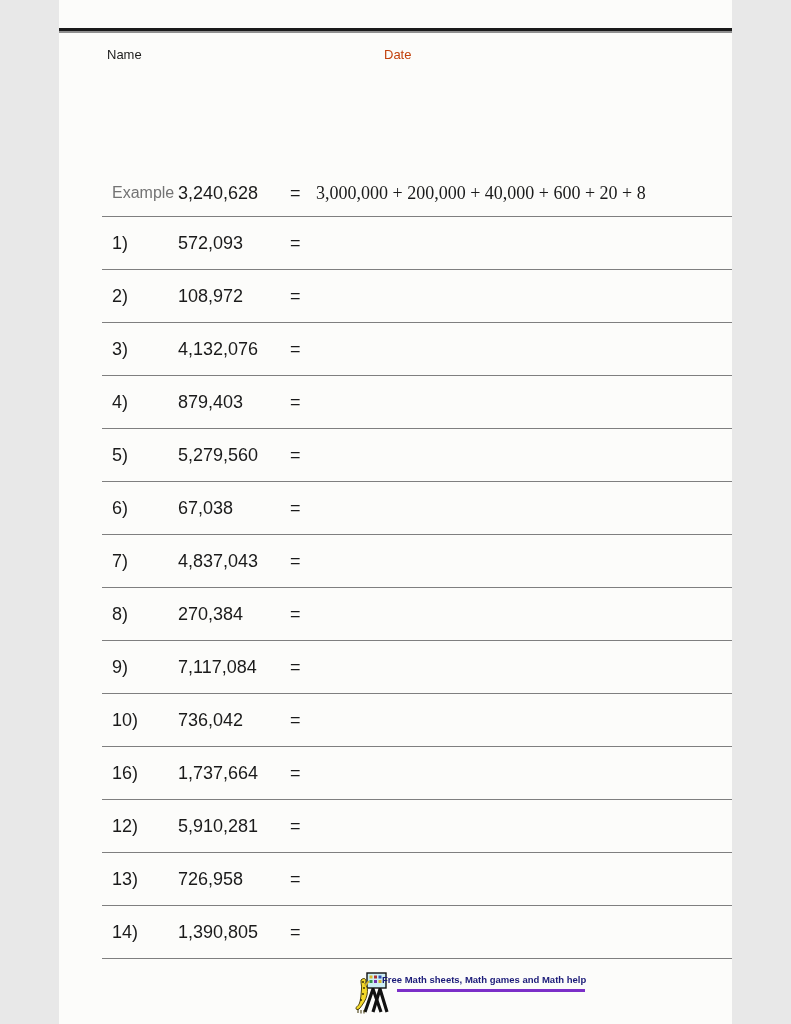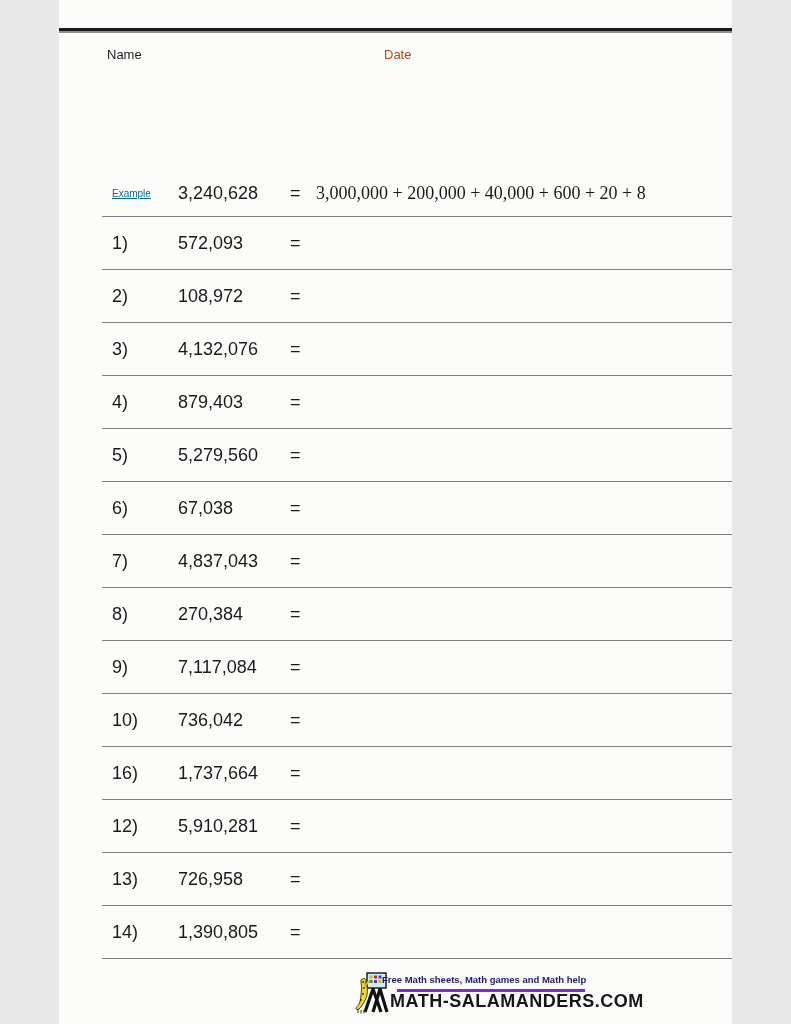--- a/index.html
+++ b/index.html
@@ -30,21 +30,21 @@
     white-space:nowrap;
   }
   #instruction{left:45px;top:124px;font-size:19px;color:#141414;}
   #rows{left:43px;top:170px;width:706px;}
   .row{
     display:flex;align-items:center;
     border-bottom:1px solid #7f7f7f;
     height:52px;
   }
   .row.example{height:46px;}
-  .exlabel{width:66px;padding-left:10px;font-size:10px;color:#0369a1;flex:none;text-decoration:underline;}
+  .exlabel{width:66px;padding-left:10px;font-size:16px;color:#737373;flex:none;}
   .pnum{width:66px;padding-left:10px;font-size:18px;flex:none;}
   .pval{width:112px;font-size:18px;flex:none;}
   .peq{width:26px;font-size:18px;flex:none;}
   .pans{flex:1;height:100%;}
   .expansion{flex:1;font-size:18px;white-space:nowrap;font-family:Liberation Serif, serif;}
   #footer-logo{left:296px;top:970px;}
   #footer-tagline{
     left:323px;top:974px;
     font-size:9.5px;font-weight:700;
     color:var(--tagline-navy,#1B1B78);
@@ -217,15 +217,14 @@
       <circle cx="9" cy="18" r="0.9" fill="#2a2500"></circle>
       <circle cx="8" cy="24" r="0.9" fill="#2a2500"></circle>
       <circle cx="6" cy="30" r="0.9" fill="#2a2500"></circle>
       <line x1="3" y1="39" x2="3" y2="43" stroke="#3a3000" stroke-width="1"></line>
       <line x1="6" y1="40" x2="6" y2="43.5" stroke="#3a3000" stroke-width="1"></line>
       <line x1="9" y1="40" x2="9" y2="43.5" stroke="#3a3000" stroke-width="1"></line>
     </svg>
   </div>
   <div id="footer-tagline" class="abs">Free Math sheets, Math games and Math help</div>
   <div id="footer-purple-line" class="abs"></div>
-  <div id="footer-site" class="abs">MATH-SALAMANDERS.COM</div>
 
 </div>
 
 </body></html>

